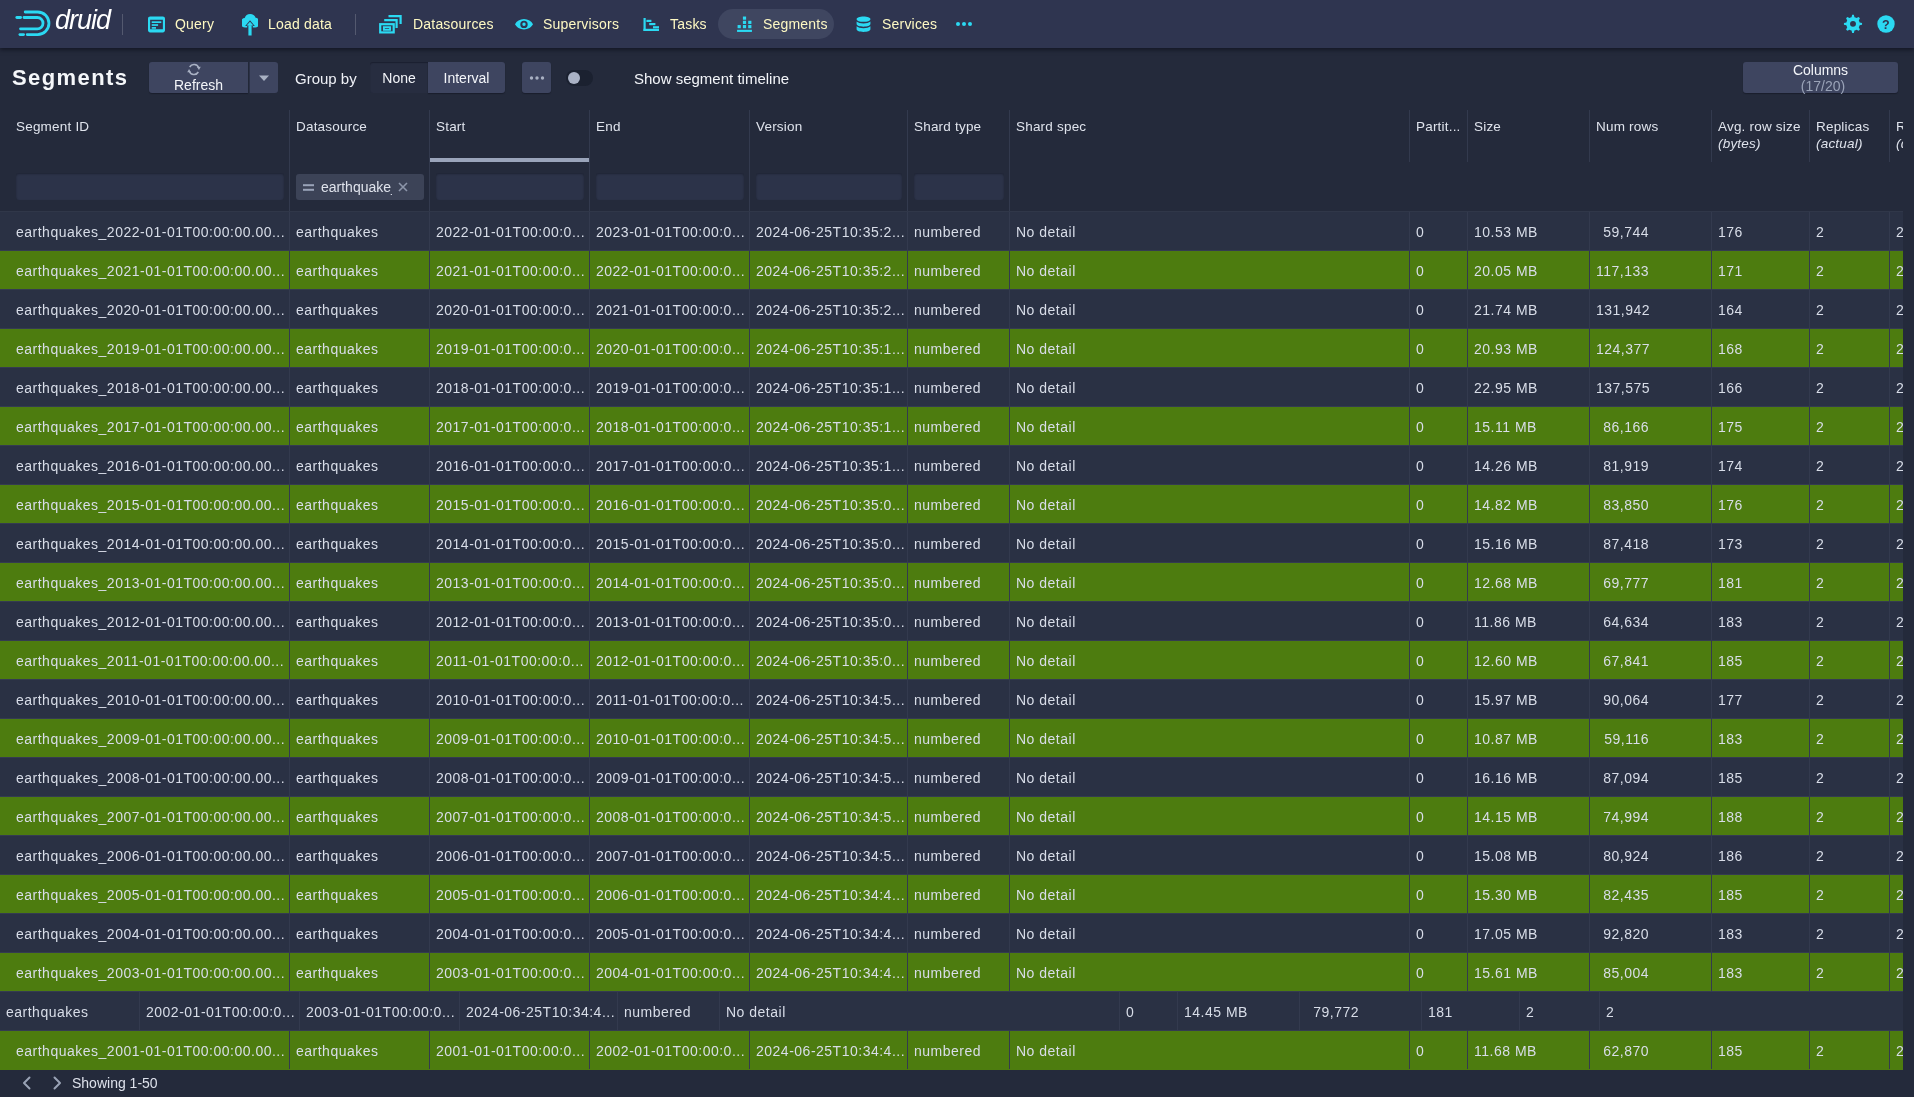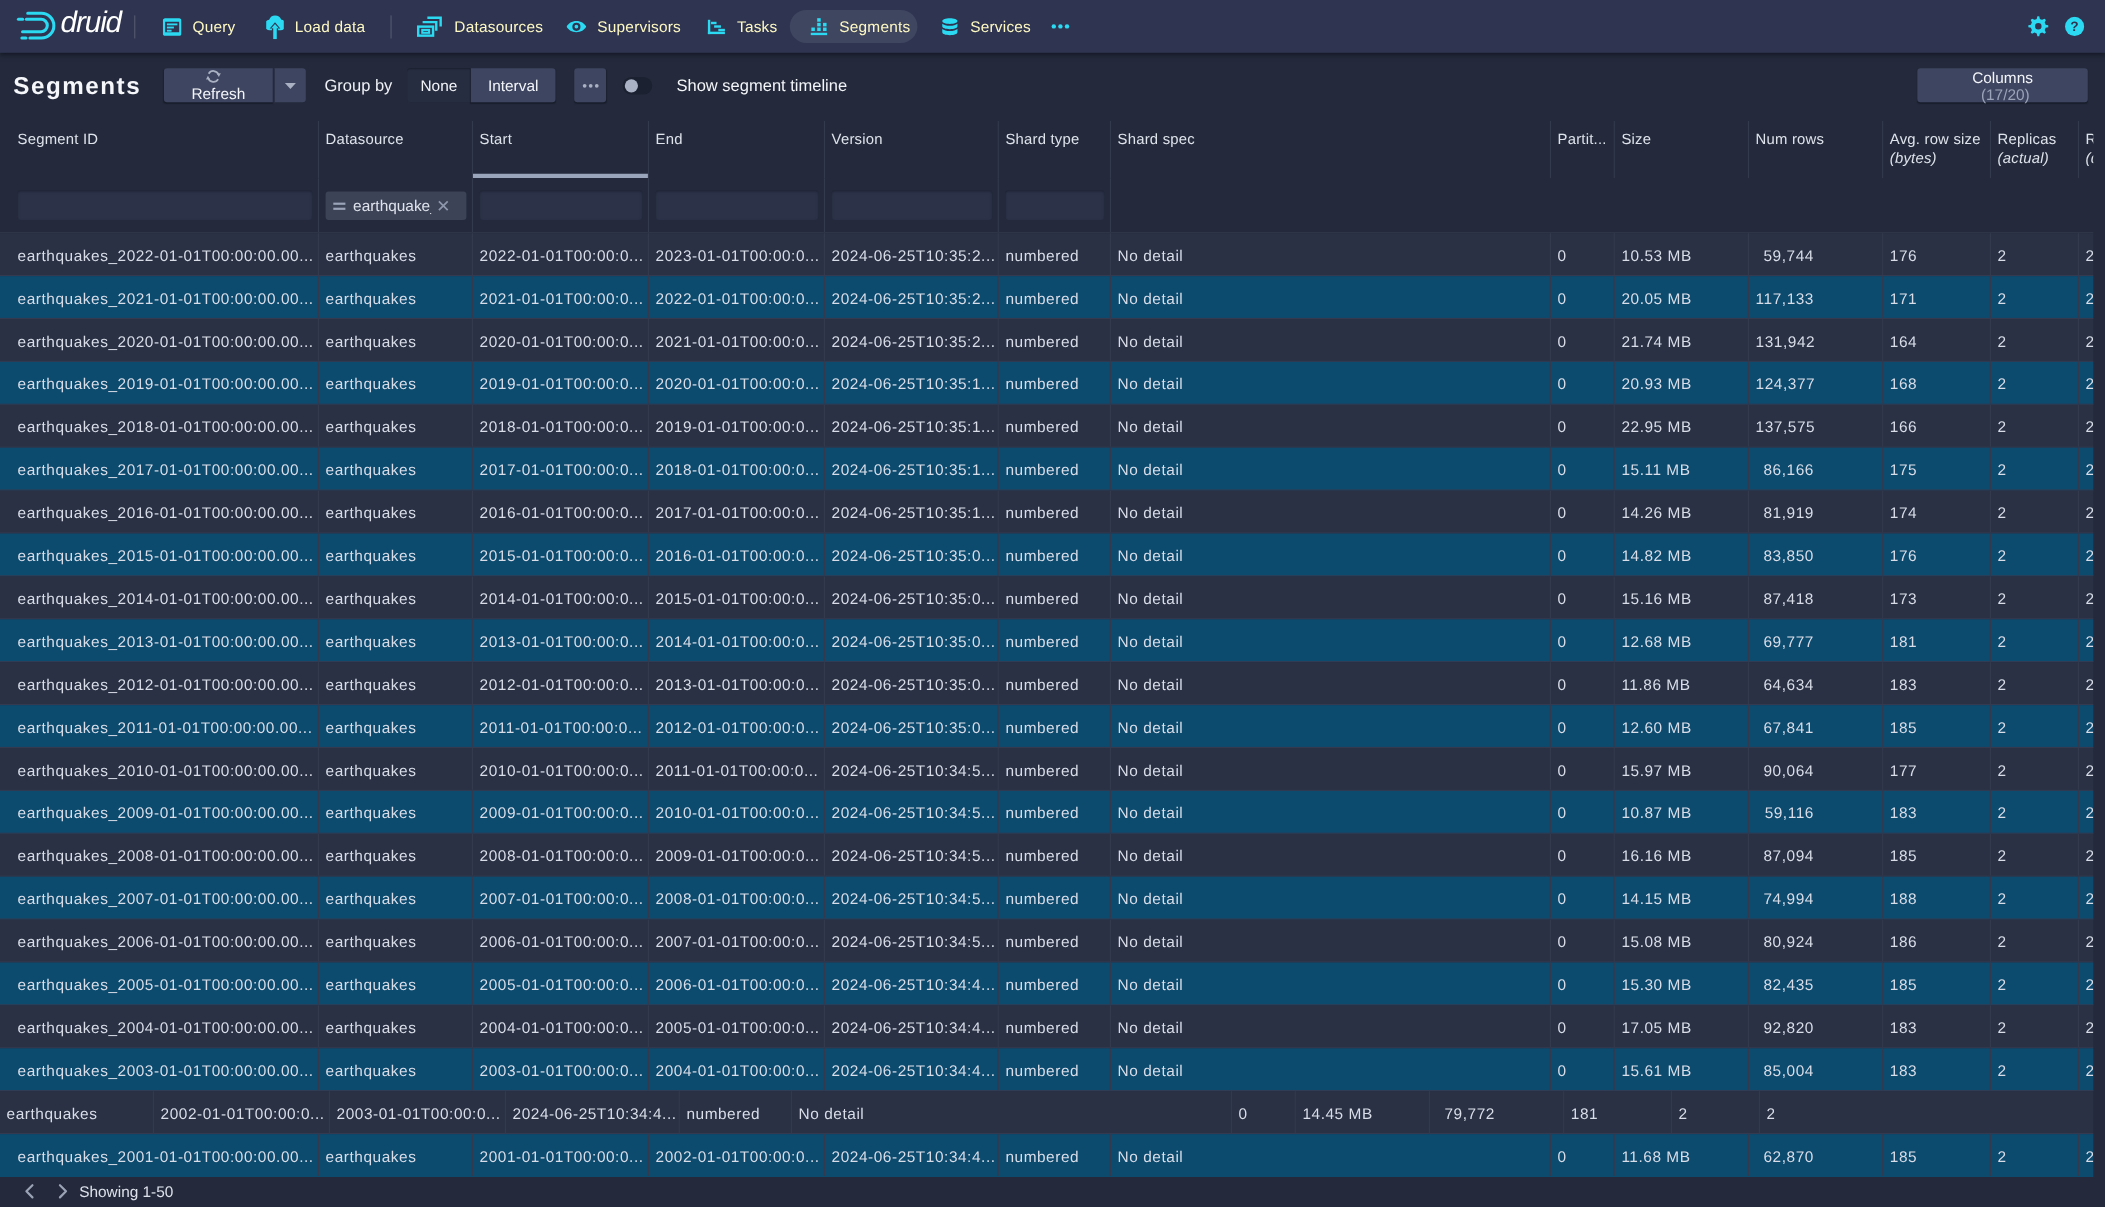--- a/index.html
+++ b/index.html
@@ -50,29 +50,29 @@
 #btn-interval { left: 428px; width: 77px; border-radius: 0 3px 3px 0; }
 #btn-more { left: 522px; width: 29px; }
 .switch-track {
   position: absolute; left: 566px; top: 22px; width: 27px; height: 16px;
   background: #1b2130; border-radius: 8px;
 }
 .switch-knob {
   position: absolute; left: 2px; top: 2px; width: 12px; height: 12px;
   background: #aab2c5; border-radius: 50%;
 }
-.lbl-timeline { position: absolute; left: 615px; top: 22px; font-size: 15px; color: #f3f5f9; }
+.lbl-timeline { position: absolute; left: 634px; top: 22px; font-size: 15px; color: #f3f5f9; }
 #btn-columns { left: 1743px; width: 155px; }
 #btn-columns .mut { color: #9aa3b8; margin-left: 5px; }
 #btn-columns svg { margin-left: 9px; }
 
 .table { position: absolute; left: 0; top: 110px; width: 1903px; }
 .thead { position: relative; height: 52px; }
 .tfilter { position: relative; height: 50px; border-bottom: 1px solid #303749; }
-.tr { position: relative; height: 39px; width: 1903px; display: flex; border-bottom: 1px solid #343b51; background: #0c4a6e; }
+.tr { position: relative; height: 39px; width: 1903px; display: flex; border-bottom: 1px solid #343b51; background: #4d7c0f; }
 .tr.odd { background: #2a3144; }
 .tr:last-child { border-bottom-color: transparent; }
 .th, .td, .tf { position: absolute; top: 0; height: 100%; border-right: 1px solid #333a4e; overflow: hidden; }
 .thead .th { padding: 8px 0 0 6px; font-size: 13.5px; letter-spacing: 0.2px; color: #dfe3ec; line-height: 17px; }
 .th .it { font-style: italic; }
 .td { position: relative; flex: none; font-size: 14px; letter-spacing: 0.5px; color: #d8dde8; line-height: 39px;
       padding-top: 1px; padding-left: 6px; white-space: nowrap; overflow: hidden; }
 
 .c0 { width: 290px; padding-left: 16px !important; }
 .c1 { width: 140px; }

